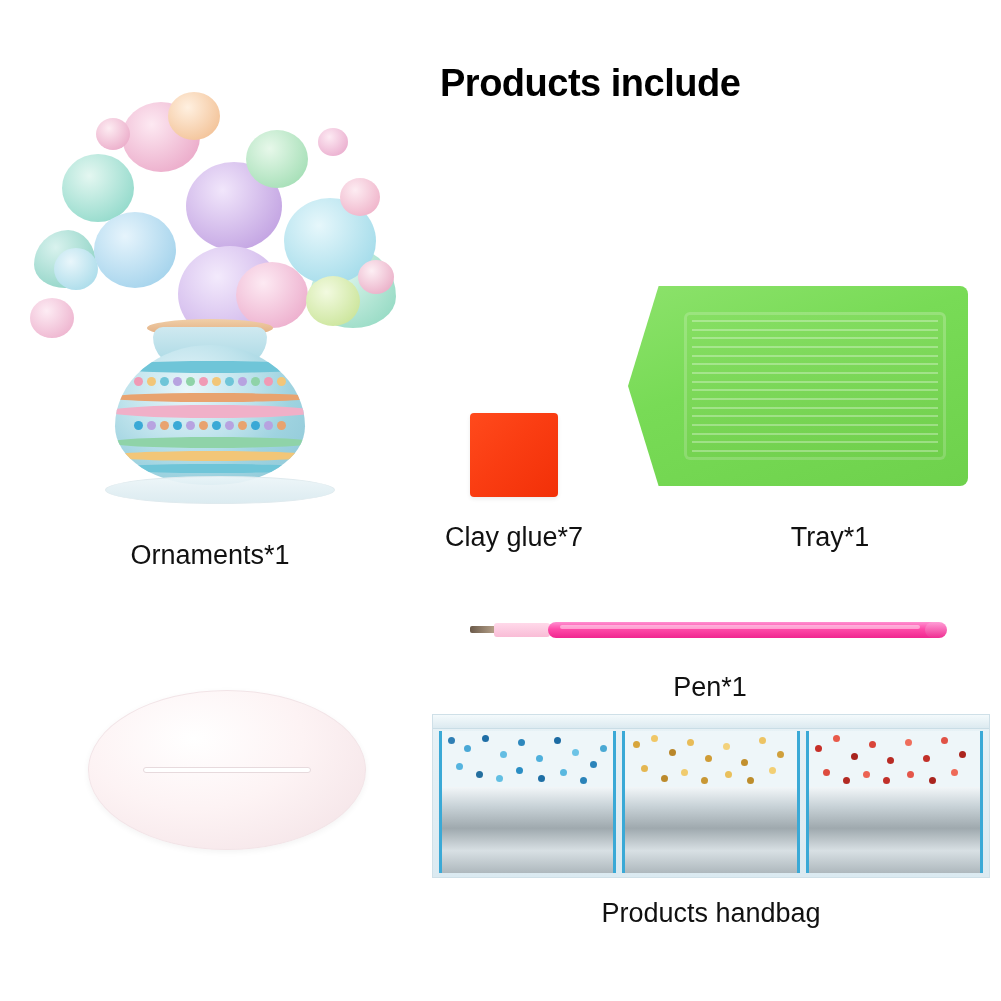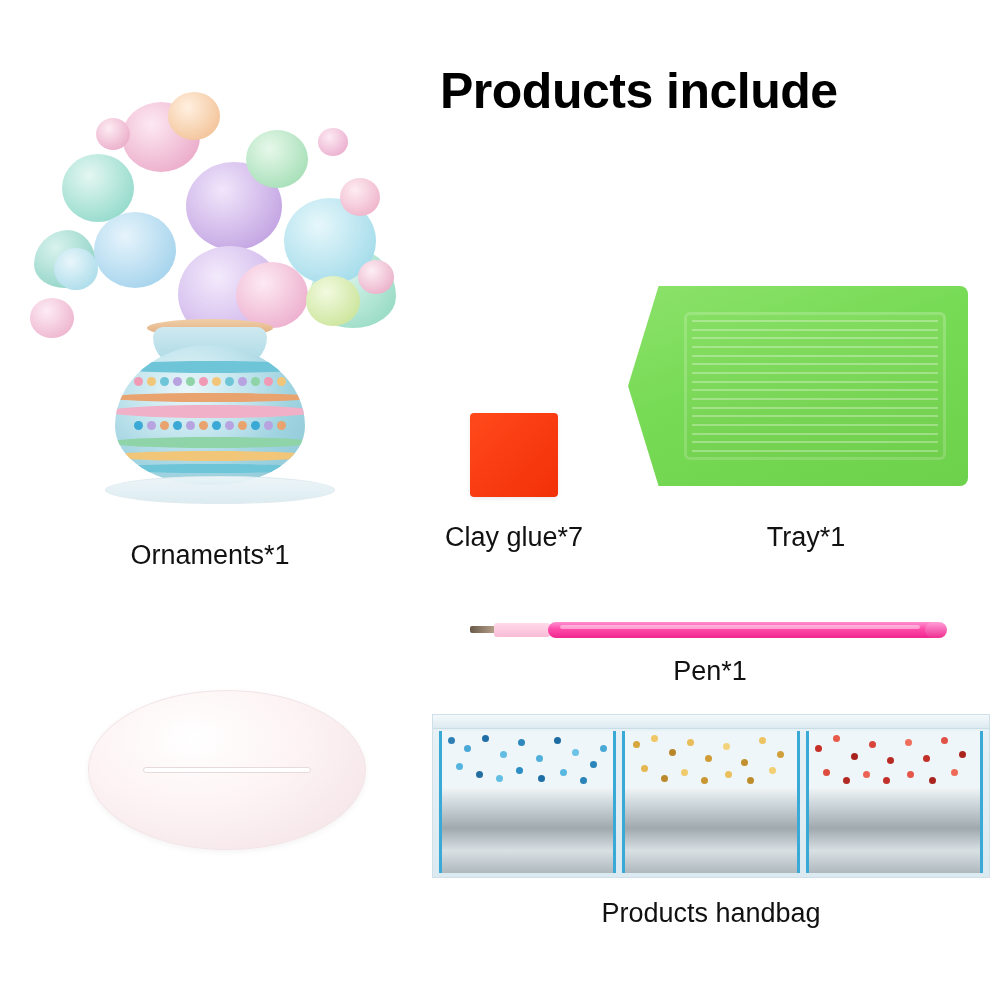--- a/index.html
+++ b/index.html
@@ -10,21 +10,21 @@
     font-family: "Liberation Sans", sans-serif;
     overflow: hidden;
     position: relative;
   }
   #stage { position: absolute; inset: 0; }
 
   
   .heading {
     position: absolute;
     left: 440px; top: 62px;
-    font-size: 50px;
+    font-size: 38px;
     font-weight: bold;
     color: #000000;
     letter-spacing: -0.5px;
     white-space: nowrap;
   }
 
   
   .caption {
     position: absolute;
     font-size: 27px;
@@ -276,30 +276,30 @@
           <i></i>
           <i></i>
           <i></i>
           <i></i>
           <i></i>
           <i></i>
           <i></i>
       </div>
     </div>
   </div>
-  <div class="caption" style="left:686px; top:522px; width:240px;">Tray*1</div>
+  <div class="caption" style="left:710px; top:522px; width:240px;">Tray*1</div>
 
   <div id="pen">
     <div class="pen-tip"></div>
     <div class="pen-ferrule"></div>
     <div class="pen-body"></div>
     <div class="pen-gloss"></div>
     <div class="pen-cap"></div>
   </div>
-  <div class="caption" style="left:590px; top:656px; width:240px;">Pen*1</div>
+  <div class="caption" style="left:590px; top:672px; width:240px;">Pen*1</div>
 
   <div id="ornbase">
     <div class="base-slot"></div>
   </div>
 
   <div id="handbag">
     <div class="bag-top-fold"></div>
     <div class="bag-cols">
 
       <div class="bag-col">

